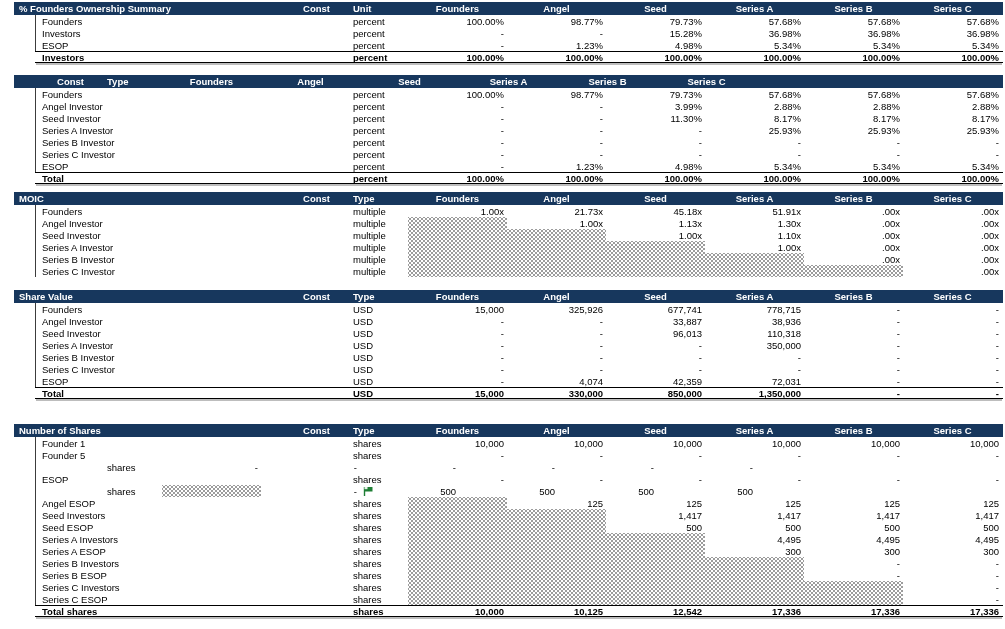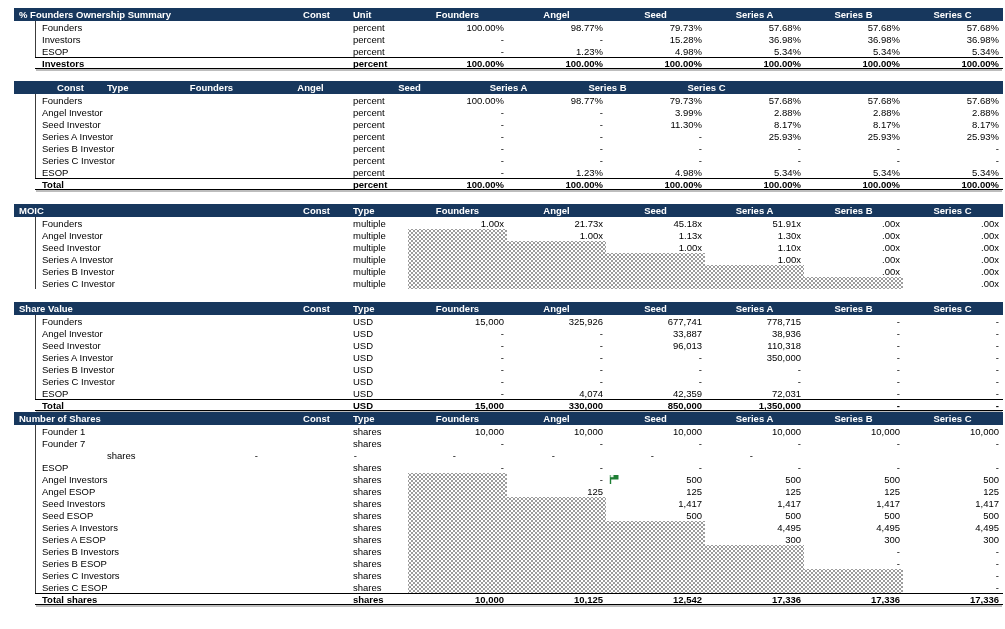--- a/index.html
+++ b/index.html
@@ -2,26 +2,26 @@
 <html style="--navy: #17375D; --hatch: #9C9C9C;"><head>
 <meta charset="utf-8">
 <style>
   * { margin:0; padding:0; box-sizing:border-box; }
   html,body { background:#ffffff; }
   body {
     width:1005px; height:629px;
     font-family:"Liberation Sans", sans-serif;
     font-size:9.5px; color:#000;
   }
-  .sheet { position:relative; width:1005px; height:629px; overflow:hidden; padding-top:8px; }
+  .sheet { position:relative; width:1005px; height:629px; overflow:hidden; padding-top:2px; }
   .tbl { margin-left:14px; width:989px; }
   .tbl + .tbl { margin-top:12px; }
-  .tbl:nth-of-type(3) { margin-top:14px; }
+  .tbl:nth-of-type(3) { margin-top:8px; }
   .tbl:nth-of-type(4) { margin-top:13px; }
-  .tbl:nth-of-type(5) { margin-top:1px; }
+  .tbl:nth-of-type(5) { margin-top:25px; }
 
   .hdr {
     display:flex; align-items:center;
     background:var(--navy,#17375D); color:#fff; font-weight:bold; height:13px;
   }
   .row, .total { display:flex; align-items:center; height:12px; }
 
   .c-label { width:246px; padding-left:28px; white-space:nowrap; }
   .hdr .c-label { padding-left:5px; }
   .c-const { width:70px; text-align:right; }
@@ -411,21 +411,21 @@
           <div class="c-const"></div>
           <div class="c-type">shares</div>
           <div class="c-num">10,000</div>
           <div class="c-num">10,000</div>
           <div class="c-num">10,000</div>
           <div class="c-num">10,000</div>
           <div class="c-num">10,000</div>
           <div class="c-num">10,000</div>
         </div>
         <div class="row">
-          <div class="c-label">Founder 7</div>
+          <div class="c-label">Founder 5</div>
           <div class="c-const"></div>
           <div class="c-type">shares</div>
           <div class="c-num">-</div>
           <div class="c-num">-</div>
           <div class="c-num">-</div>
           <div class="c-num">-</div>
           <div class="c-num">-</div>
           <div class="c-num">-</div>
         </div>
         <div class="row">
@@ -443,21 +443,20 @@
           <div class="c-const"></div>
           <div class="c-type">shares</div>
           <div class="c-num">-</div>
           <div class="c-num">-</div>
           <div class="c-num">-</div>
           <div class="c-num">-</div>
           <div class="c-num">-</div>
           <div class="c-num">-</div>
         </div>
         <div class="row">
-          <div class="c-label">Angel Investors</div>
           <div class="c-const"></div>
           <div class="c-type">shares</div>
           <div class="c-hatch" style="width: 99px;"></div>
           <div class="c-num">-<span class="flag"><svg width="10" height="10" viewBox="0 0 10 10">
                 <path d="M1.5 10 L1.5 1" stroke="#1E7E34" stroke-width="1.4" fill="none"></path>
                 <path d="M1.5 1 L9.5 1 L9.5 5.5 L1.5 5.5 Z" fill="#1E7E34"></path>
                 <path d="M1.5 1 L4.5 1 L4.5 3.2 L1.5 3.2 Z" fill="#ffffff" opacity="0.9"></path>
               </svg></span></div>
           <div class="c-num">500</div>
           <div class="c-num">500</div>

